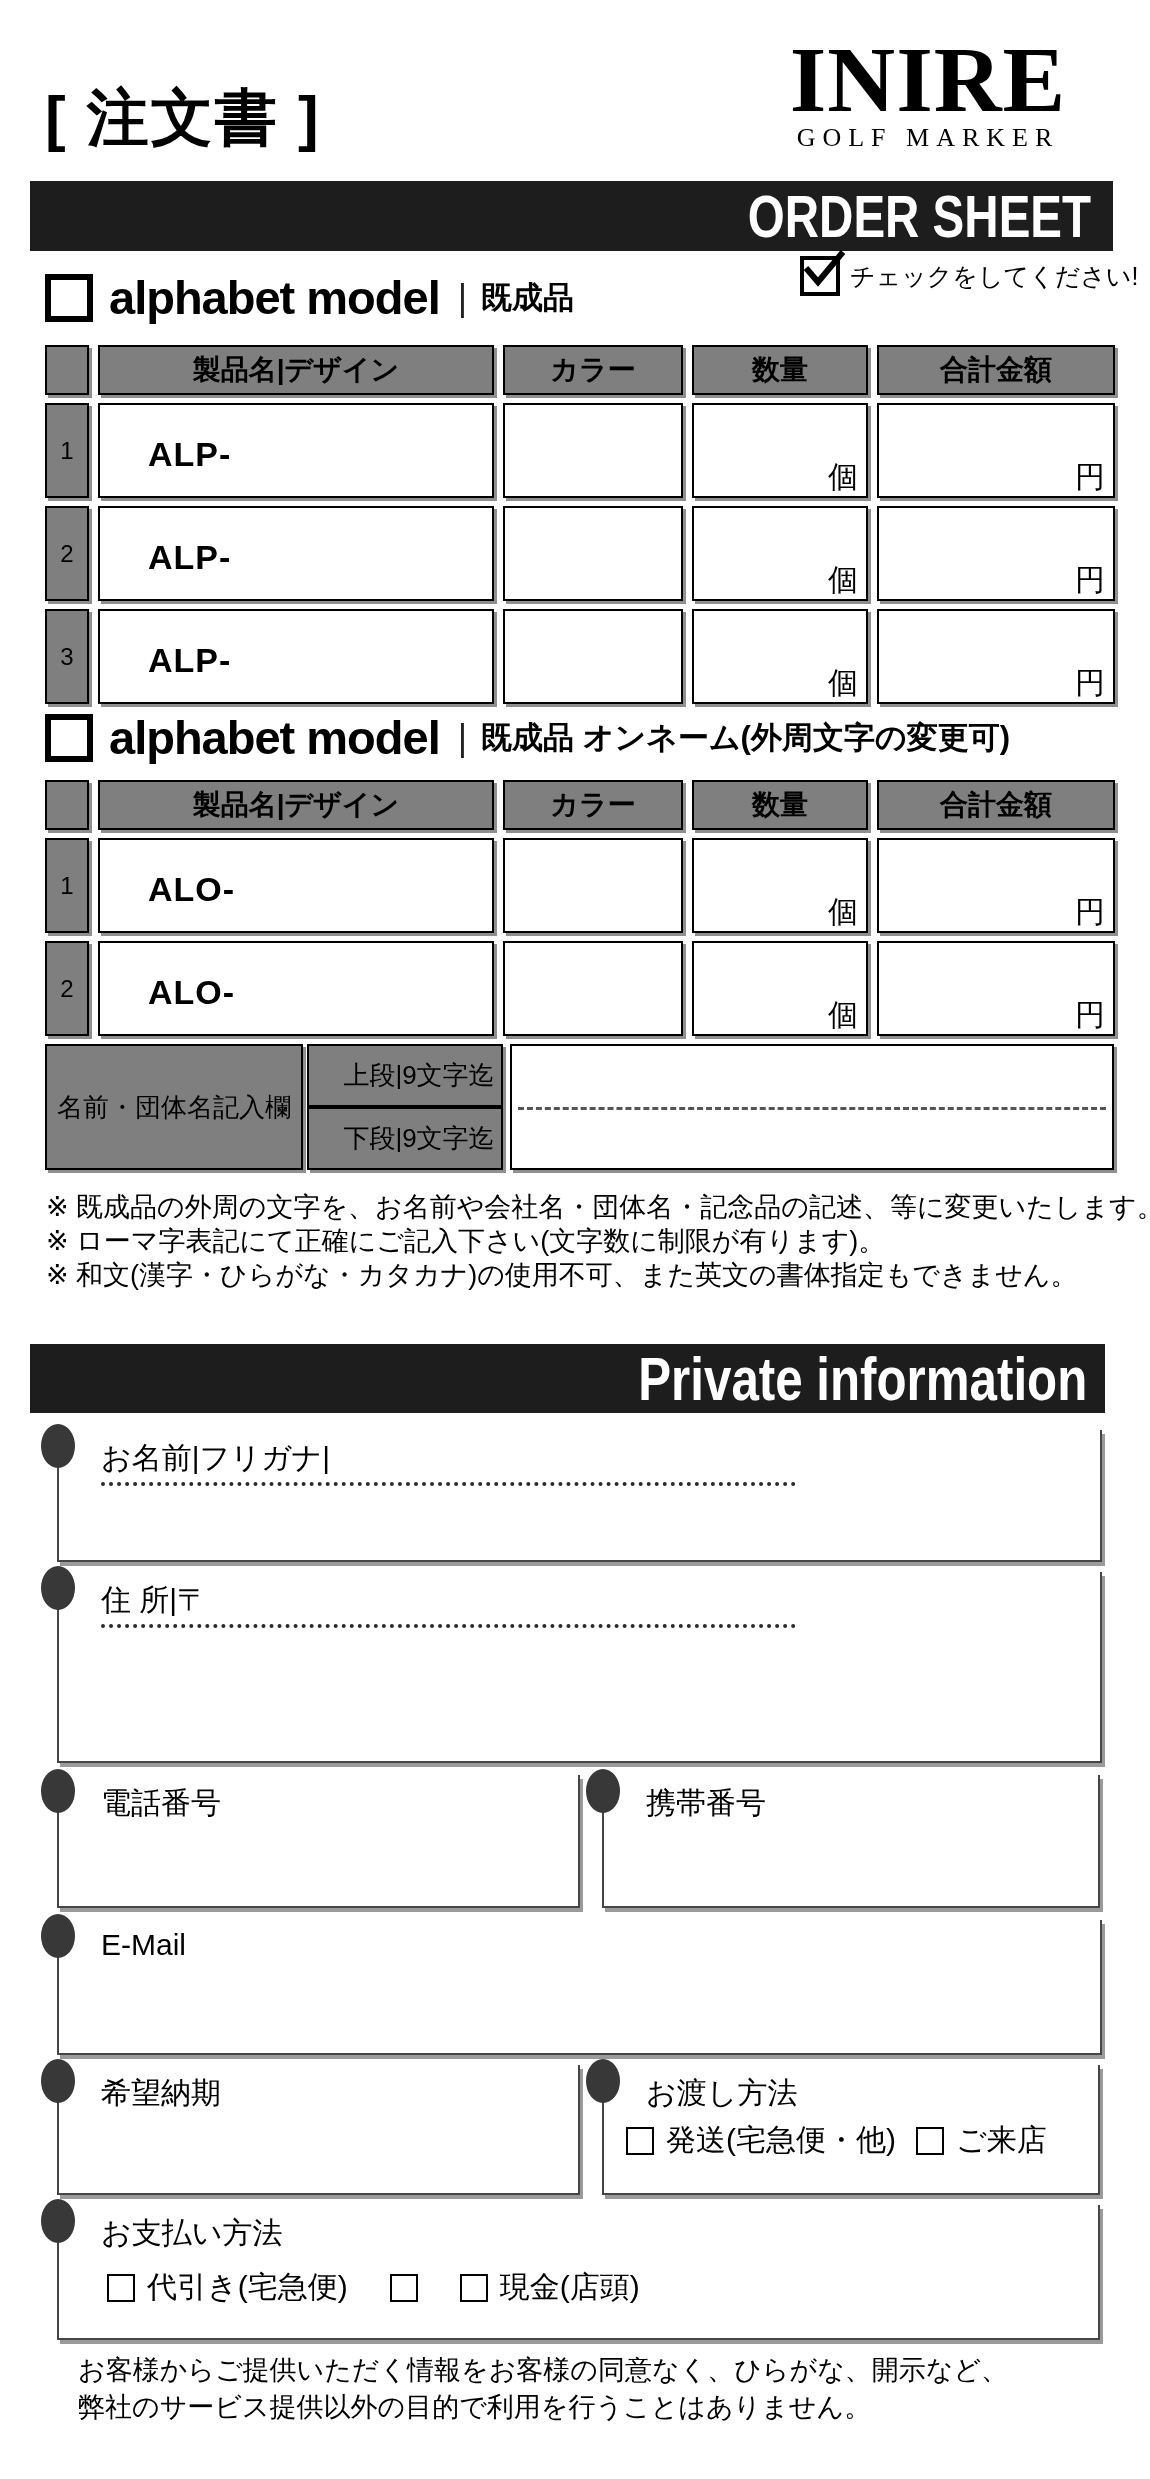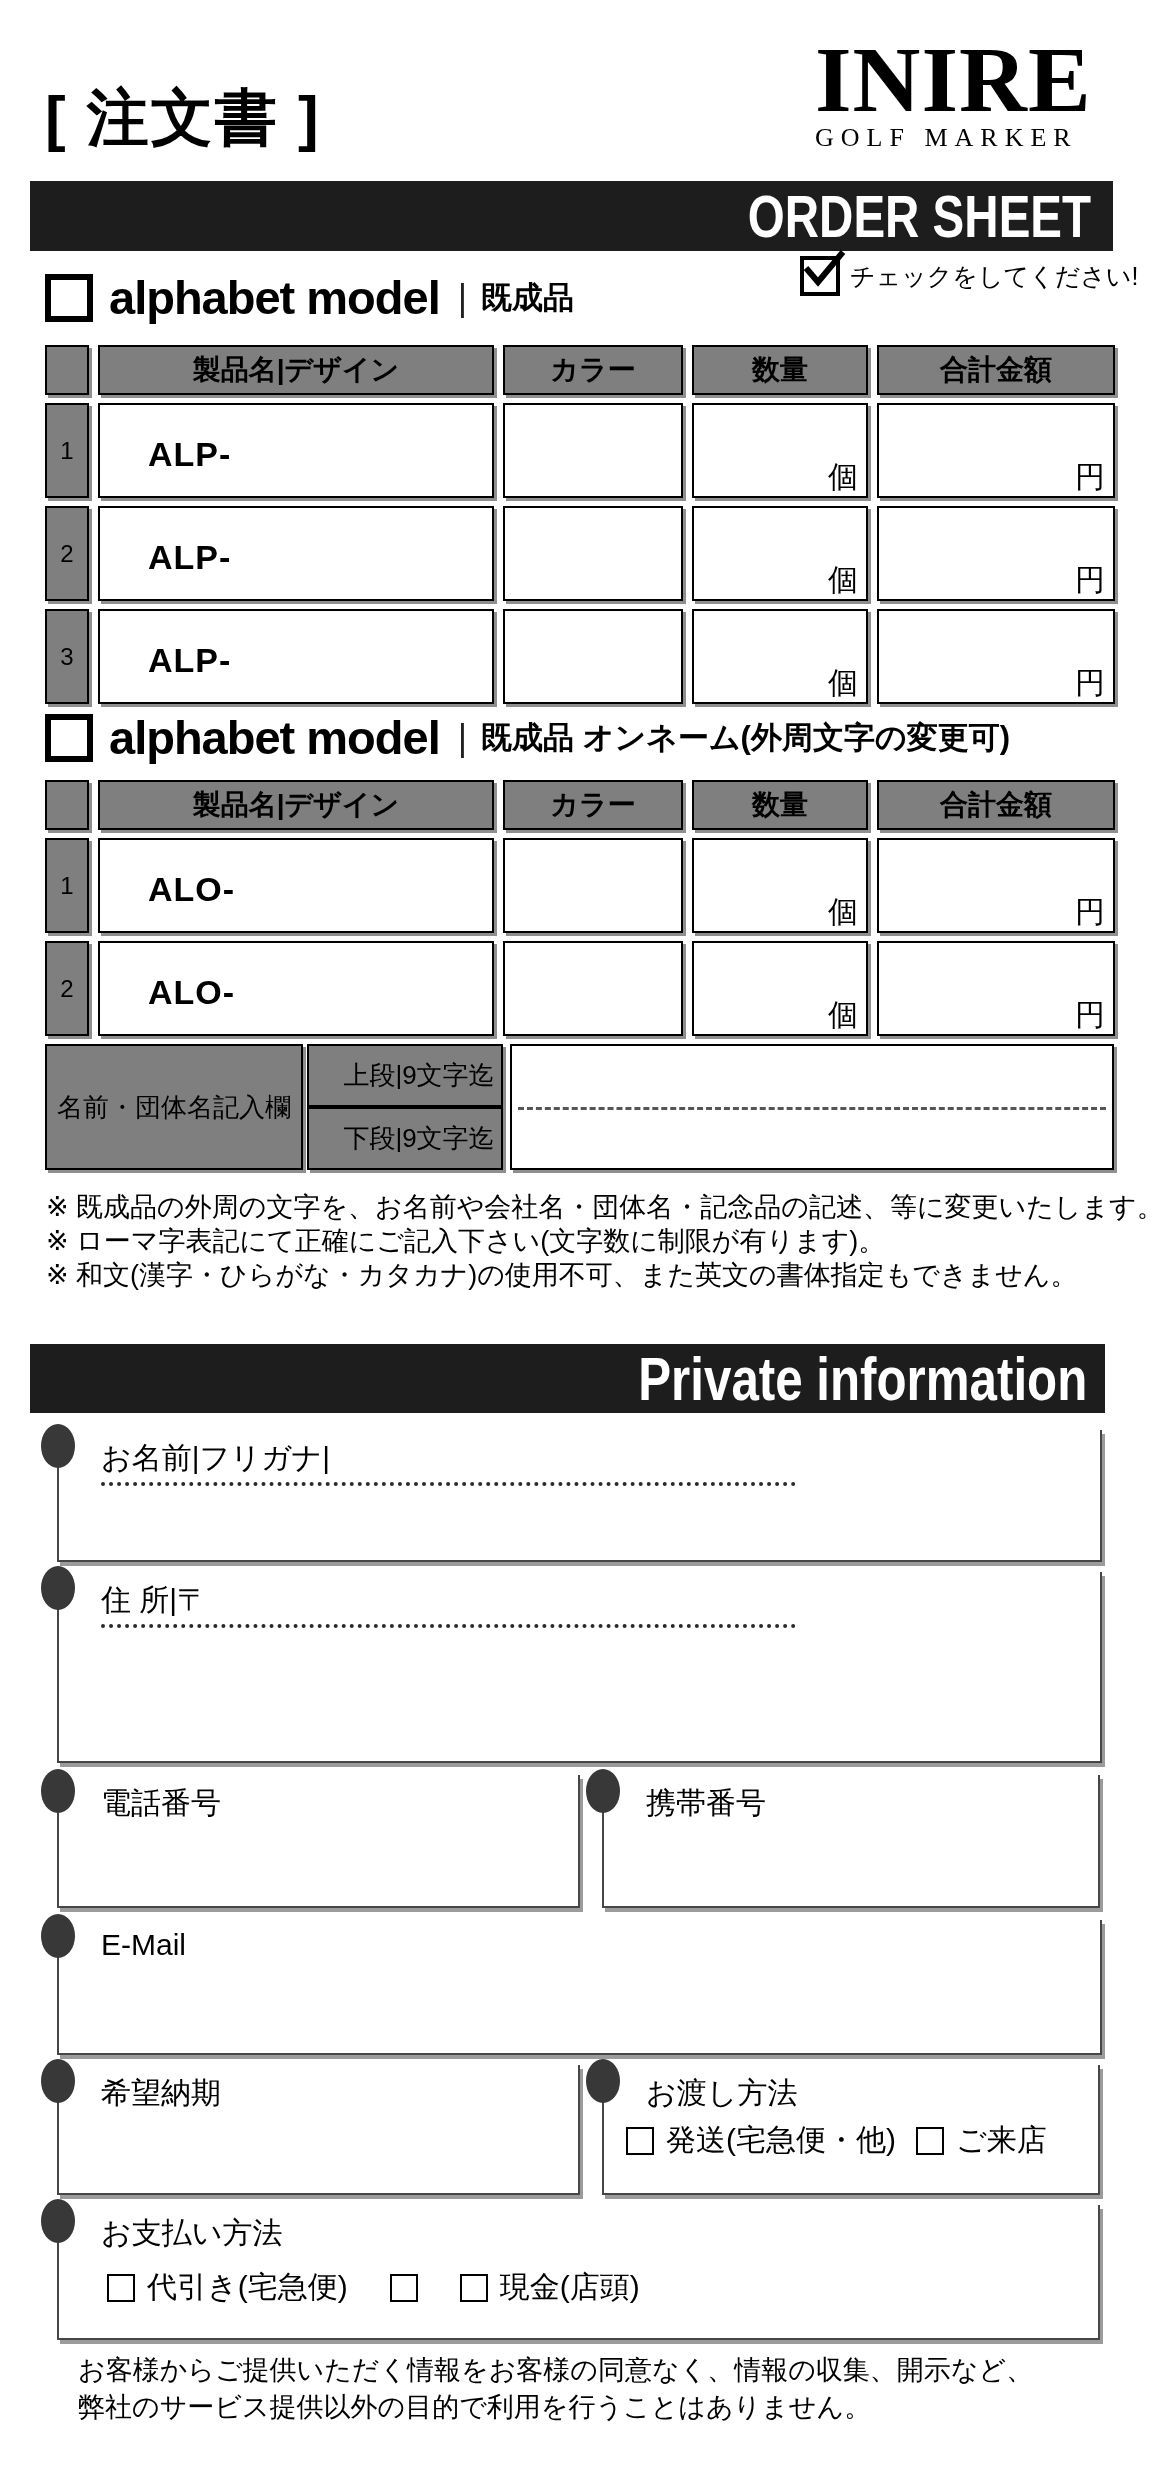--- a/index.html
+++ b/index.html
@@ -1,21 +1,21 @@
 <!DOCTYPE html>
 <html><head>
 <meta charset="utf-8">
 <style>
   html,body{margin:0;padding:0;background:#e8e8e8;}
   .page{position:relative;width:1150px;height:2479px;background:#ffffff;overflow:hidden;
         font-family:"Liberation Sans","DejaVu Sans",sans-serif;color:#000;}
 
   
   .doc-title{position:absolute;left:45px;top:76px;font-size:62px;font-weight:bold;letter-spacing:2px;}
-  .logo{position:absolute;left:815px;top:30px;width:300px;}
+  .logo{position:absolute;left:778px;top:30px;width:300px;text-align:center;}
   .logo-main{font-family:"Liberation Serif","DejaVu Serif",serif;font-size:94px;font-weight:bold;
              line-height:1.05;letter-spacing:1px;}
   .logo-sub{font-family:"Liberation Serif","DejaVu Serif",serif;font-size:26px;letter-spacing:7px;margin-top:-6px;}
 
   .order-bar{position:absolute;left:30px;top:181px;width:1083px;height:70px;background:#1d1d1d;
              display:flex;align-items:center;justify-content:flex-end;}
   .order-bar span{display:inline-block;color:#fff;font-size:54px;font-weight:bold;letter-spacing:0px;
              transform:scale(0.88,1.1);transform-origin:right center;margin-right:22px;white-space:nowrap;}
 
   .check-note{position:absolute;top:256px;left:800px;display:flex;align-items:center;}
@@ -276,17 +276,17 @@
       <div class="optlabel">代引き(宅急便)</div>
       <div class="optgap" style="width:42px;"></div>
       <div class="cbx"></div>
       <div class="optgap" style="width:42px;"></div>
       <div class="cbx"></div>
       <div class="optlabel">現金(店頭)</div>
     </div>
   </div>
 
   <div class="privacy-note">
-    <div>お客様からご提供いただく情報をお客様の同意なく、情報の収集、開示など、</div>
+    <div>お客様からご提供いただく情報をお客様の同意なく、ひらがな、開示など、</div>
     <div>弊社のサービス提供以外の目的で利用を行うことはありません。</div>
   </div>
 
 </div>
 
 </body></html>

